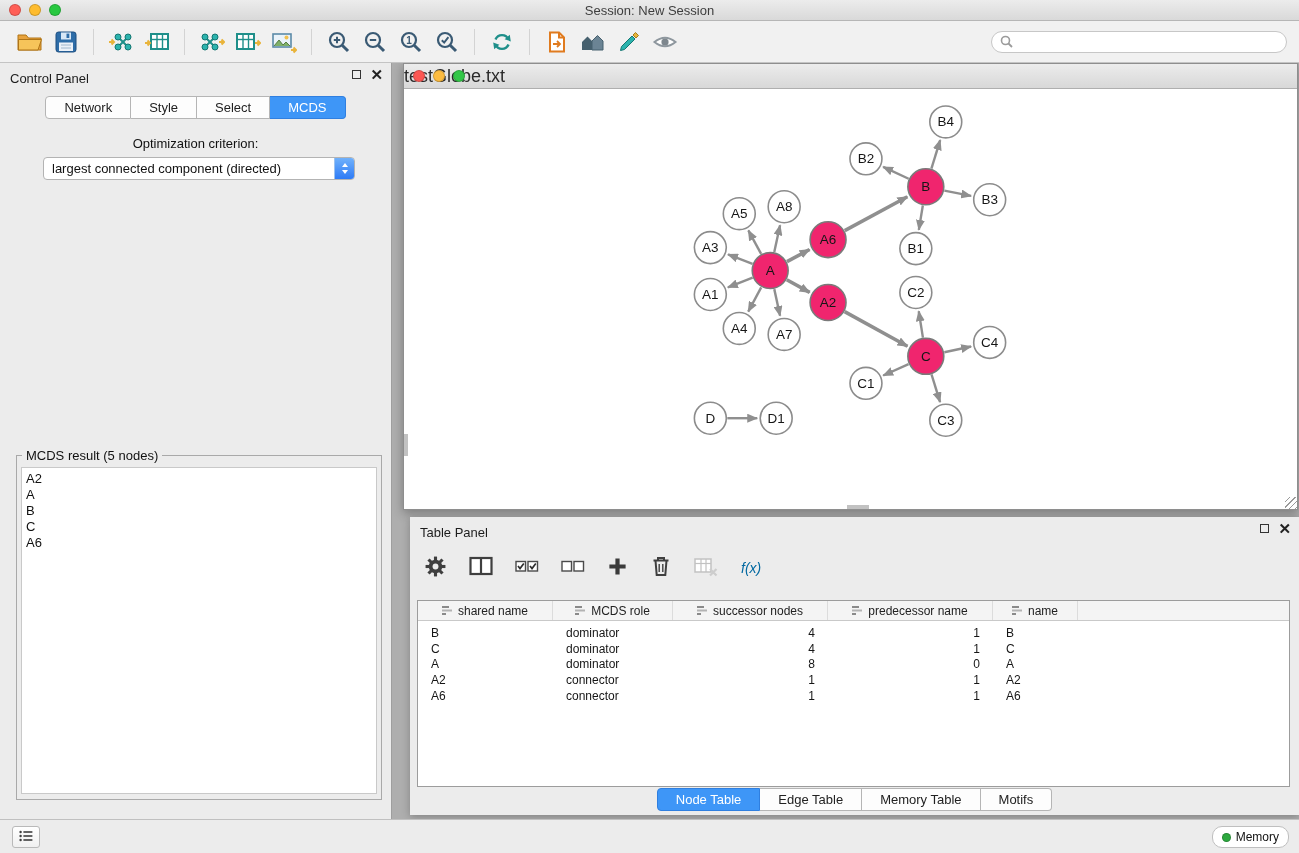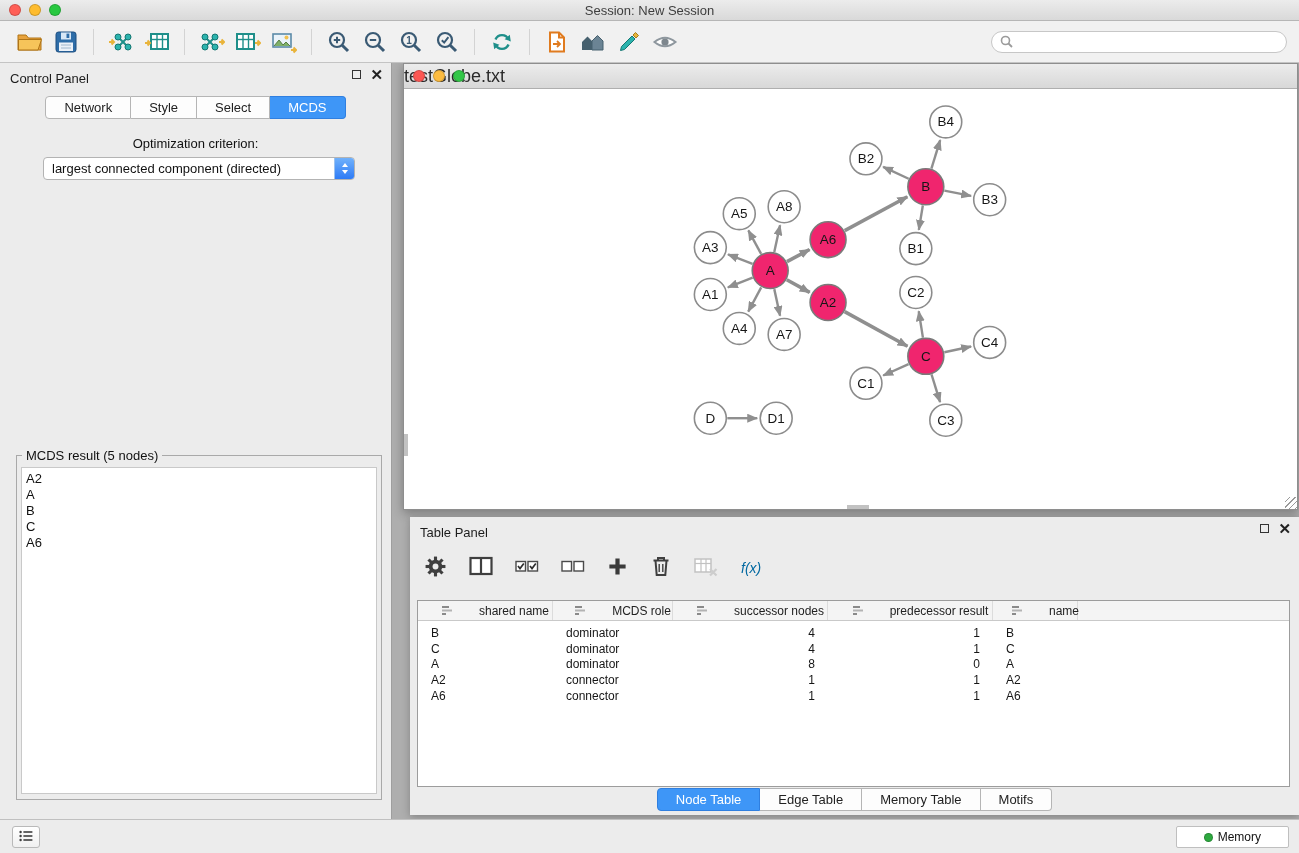--- a/index.html
+++ b/index.html
@@ -73,31 +73,31 @@
     box-shadow:0 2px 8px rgba(0,0,0,.25);}
   .tp-toolbar{position:absolute;top:32px;left:14px;height:38px;display:flex;align-items:center;gap:22px;}
   .tp-toolbar .ticon{display:flex;align-items:center;justify-content:center;}
   .fx-label{font-family:Liberation Sans, sans-serif;font-style:italic;font-size:14px;color:#0369a1;}
   .tp-table{position:absolute;left:7px;right:9px;top:83px;height:187px;background:#fff;
     border:1px solid #9C9C9C;box-sizing:border-box;overflow:hidden;}
   .thead{display:flex;height:19px;background:#F4F4F4;border-bottom:1px solid #C9C9C9;}
   .thcell{display:flex;align-items:center;justify-content:center;gap:5px;font-size:12px;color:#222;
     border-right:1px solid #DCDCDC;box-sizing:border-box;flex:0 0 auto;}
   .thcell.fill{flex:1;border-right:none;}
-  .thcell span{white-space:nowrap;margin-left:21px;}
+  .thcell span{white-space:nowrap;}
   .tbody{padding-top:4px;}
   .trow{display:flex;height:15.7px;align-items:center;}
   .tdcell{font-size:12px;color:#161616;box-sizing:border-box;padding:0 13px;flex:0 0 auto;white-space:nowrap;}
   .tp-tabs{position:absolute;bottom:4px;left:0;right:0;}
   
   .statusbar{position:absolute;left:0;bottom:0;right:0;height:33px;background:#ECECEC;border-top:1px solid #C0C0C0;z-index:30;}
   .status-left-btn{position:absolute;left:12px;top:6px;width:26px;height:20px;background:linear-gradient(#fff,#F0F0F0);
     border:1px solid #B9B9B9;border-radius:3px;display:flex;align-items:center;justify-content:center;}
-  .memory-btn{position:absolute;right:10px;top:6px;height:20px;background:#fff;border:1px solid #BFBFBF;border-radius:2px;
-    display:flex;align-items:center;gap:5px;padding:0 27px;font-size:12px;color:#111;}
+  .memory-btn{position:absolute;right:10px;top:6px;height:20px;background:#fff;border:1px solid #BFBFBF;border-radius:10px;
+    display:flex;align-items:center;gap:5px;padding:0 9px;font-size:12px;color:#111;}
   .mem-dot{width:9px;height:9px;border-radius:50%;border:1px solid rgba(0,0,0,.2);box-sizing:border-box;}
 </style>
 </head>
 <body>
 
 <div class="titlebar">
   <div class="traffic">
     <span class="tl" style="background:#FF5F57"></span>
     <span class="tl" style="background:#FEBC2E"></span>
     <span class="tl" style="background:#28C840"></span>
@@ -537,21 +537,21 @@
           <span>successor nodes</span>
         </div>
         <div class="thcell" style="width: 165px;">
           <span style="display:flex">
             <svg width="11" height="11" viewBox="0 0 11 11">
               <rect x="0" y="1" width="7" height="2" fill="#8A8A8A"></rect>
               <rect x="0" y="4.5" width="10" height="2" fill="#B3B3B3"></rect>
               <rect x="0" y="8" width="4" height="2" fill="#8A8A8A"></rect>
             </svg>
           </span>
-          <span>predecessor result</span>
+          <span>predecessor name</span>
         </div>
         <div class="thcell" style="width: 85px;">
           <span style="display:flex">
             <svg width="11" height="11" viewBox="0 0 11 11">
               <rect x="0" y="1" width="7" height="2" fill="#8A8A8A"></rect>
               <rect x="0" y="4.5" width="10" height="2" fill="#B3B3B3"></rect>
               <rect x="0" y="8" width="4" height="2" fill="#8A8A8A"></rect>
             </svg>
           </span>
           <span>name</span>

